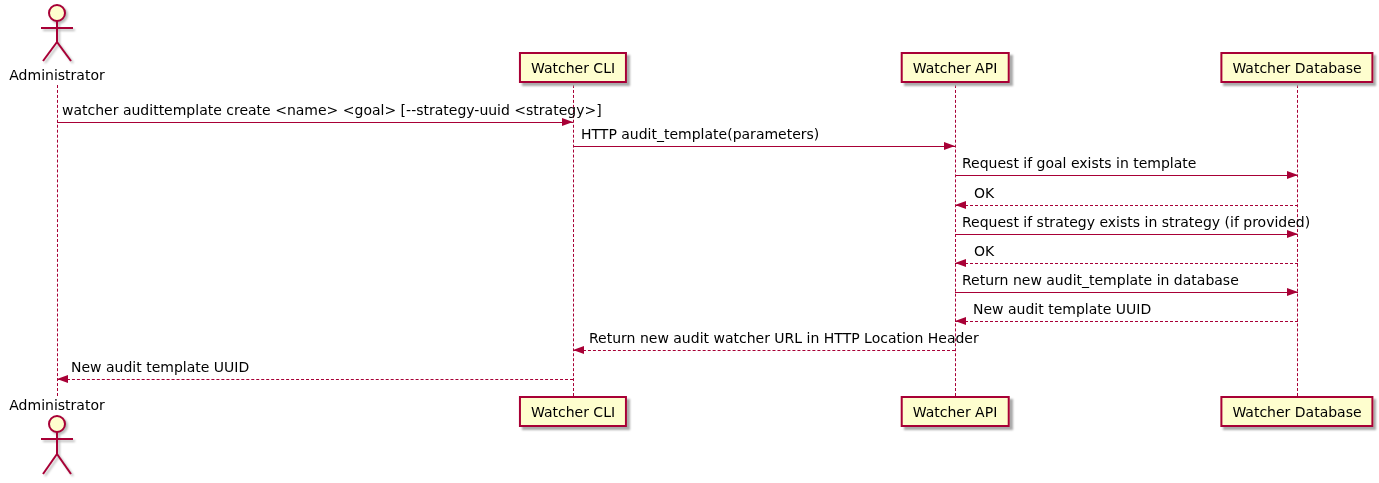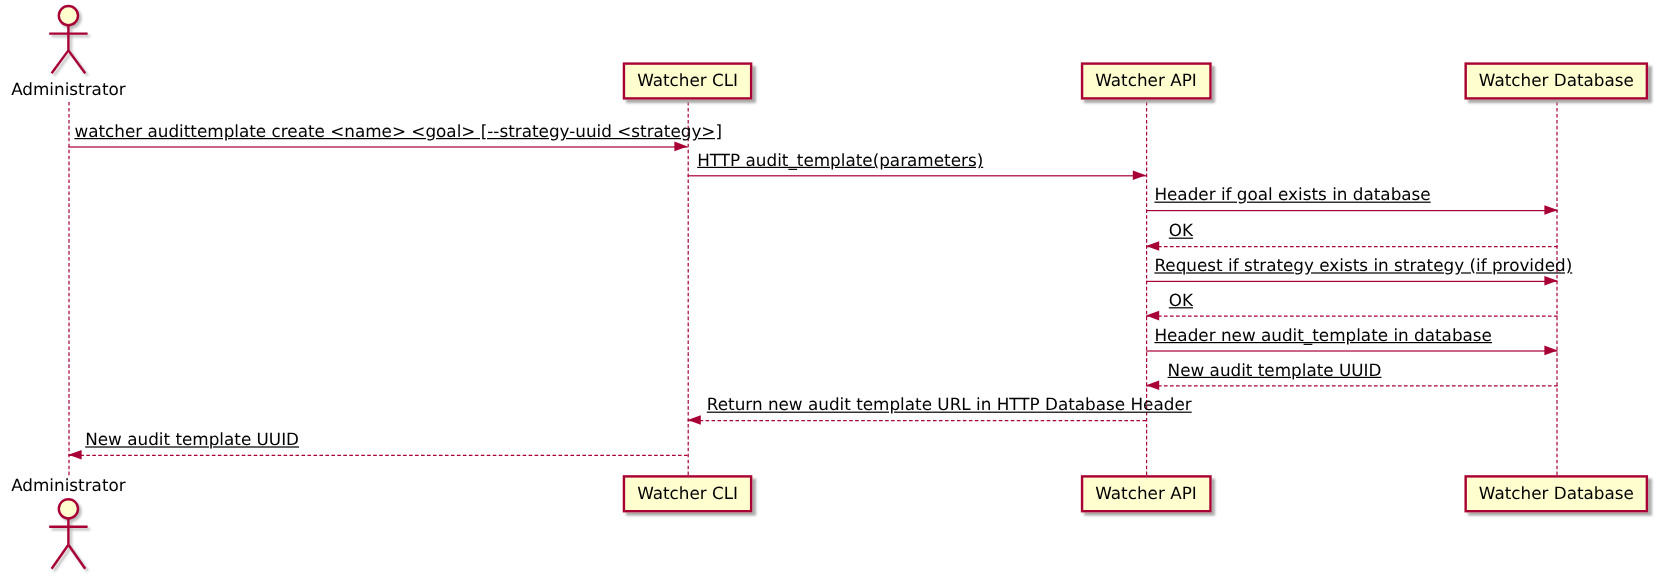--- a/index.html
+++ b/index.html
@@ -27,21 +27,20 @@
     border-left:1px dashed #A80036;
   }
   .actor-label{
     position:absolute;
     transform:translateX(-50%);
     white-space:nowrap;
   }
   .msg-label{
     position:absolute;
     white-space:nowrap;
-    text-decoration:underline;
   }
   .msg-line{
     position:absolute;
     height:0;
   }
   .msg-line.solid{border-top:1px solid #A80036;}
   .msg-line.dashed{border-top:1px dashed #A80036;}
   .arr{position:absolute;width:0;height:0;}
   .arr-r{
     border-top:4px solid transparent;
@@ -84,21 +83,21 @@
     <div class="arr arr-r" style="left:562px;top:118px"></div>
   </div>
 
   <div>
     <div class="msg-label" style="left:581px;top:126px">HTTP audit_template(parameters)</div>
     <div class="msg-line solid" style="left:573px;top:146px;width:382px"></div>
     <div class="arr arr-r" style="left:944px;top:142px"></div>
   </div>
 
   <div>
-    <div class="msg-label" style="left:962px;top:155px">Header if goal exists in database</div>
+    <div class="msg-label" style="left:962px;top:155px">Request if goal exists in template</div>
     <div class="msg-line solid" style="left:955px;top:175px;width:343px"></div>
     <div class="arr arr-r" style="left:1287px;top:171px"></div>
   </div>
 
   <div>
     <div class="msg-label" style="left:974px;top:185px">OK</div>
     <div class="msg-line dashed" style="left:955px;top:205px;width:343px"></div>
     <div class="arr arr-l" style="left:955px;top:201px"></div>
   </div>
 
@@ -108,33 +107,33 @@
     <div class="arr arr-r" style="left:1287px;top:230px"></div>
   </div>
 
   <div>
     <div class="msg-label" style="left:974px;top:243px">OK</div>
     <div class="msg-line dashed" style="left:955px;top:263px;width:343px"></div>
     <div class="arr arr-l" style="left:955px;top:259px"></div>
   </div>
 
   <div>
-    <div class="msg-label" style="left:962px;top:272px">Header new audit_template in database</div>
+    <div class="msg-label" style="left:962px;top:272px">Return new audit_template in database</div>
     <div class="msg-line solid" style="left:955px;top:292px;width:343px"></div>
     <div class="arr arr-r" style="left:1287px;top:288px"></div>
   </div>
 
   <div>
     <div class="msg-label" style="left:973px;top:301px">New audit template UUID</div>
     <div class="msg-line dashed" style="left:955px;top:321px;width:343px"></div>
     <div class="arr arr-l" style="left:955px;top:317px"></div>
   </div>
 
   <div>
-    <div class="msg-label" style="left:589px;top:330px">Return new audit template URL in HTTP Database Header</div>
+    <div class="msg-label" style="left:589px;top:330px">Return new audit watcher URL in HTTP Location Header</div>
     <div class="msg-line dashed" style="left:573px;top:350px;width:382px"></div>
     <div class="arr arr-l" style="left:573px;top:346px"></div>
   </div>
 
   <div>
     <div class="msg-label" style="left:71px;top:359px">New audit template UUID</div>
     <div class="msg-line dashed" style="left:57px;top:379px;width:516px"></div>
     <div class="arr arr-l" style="left:57px;top:375px"></div>
   </div>
 

